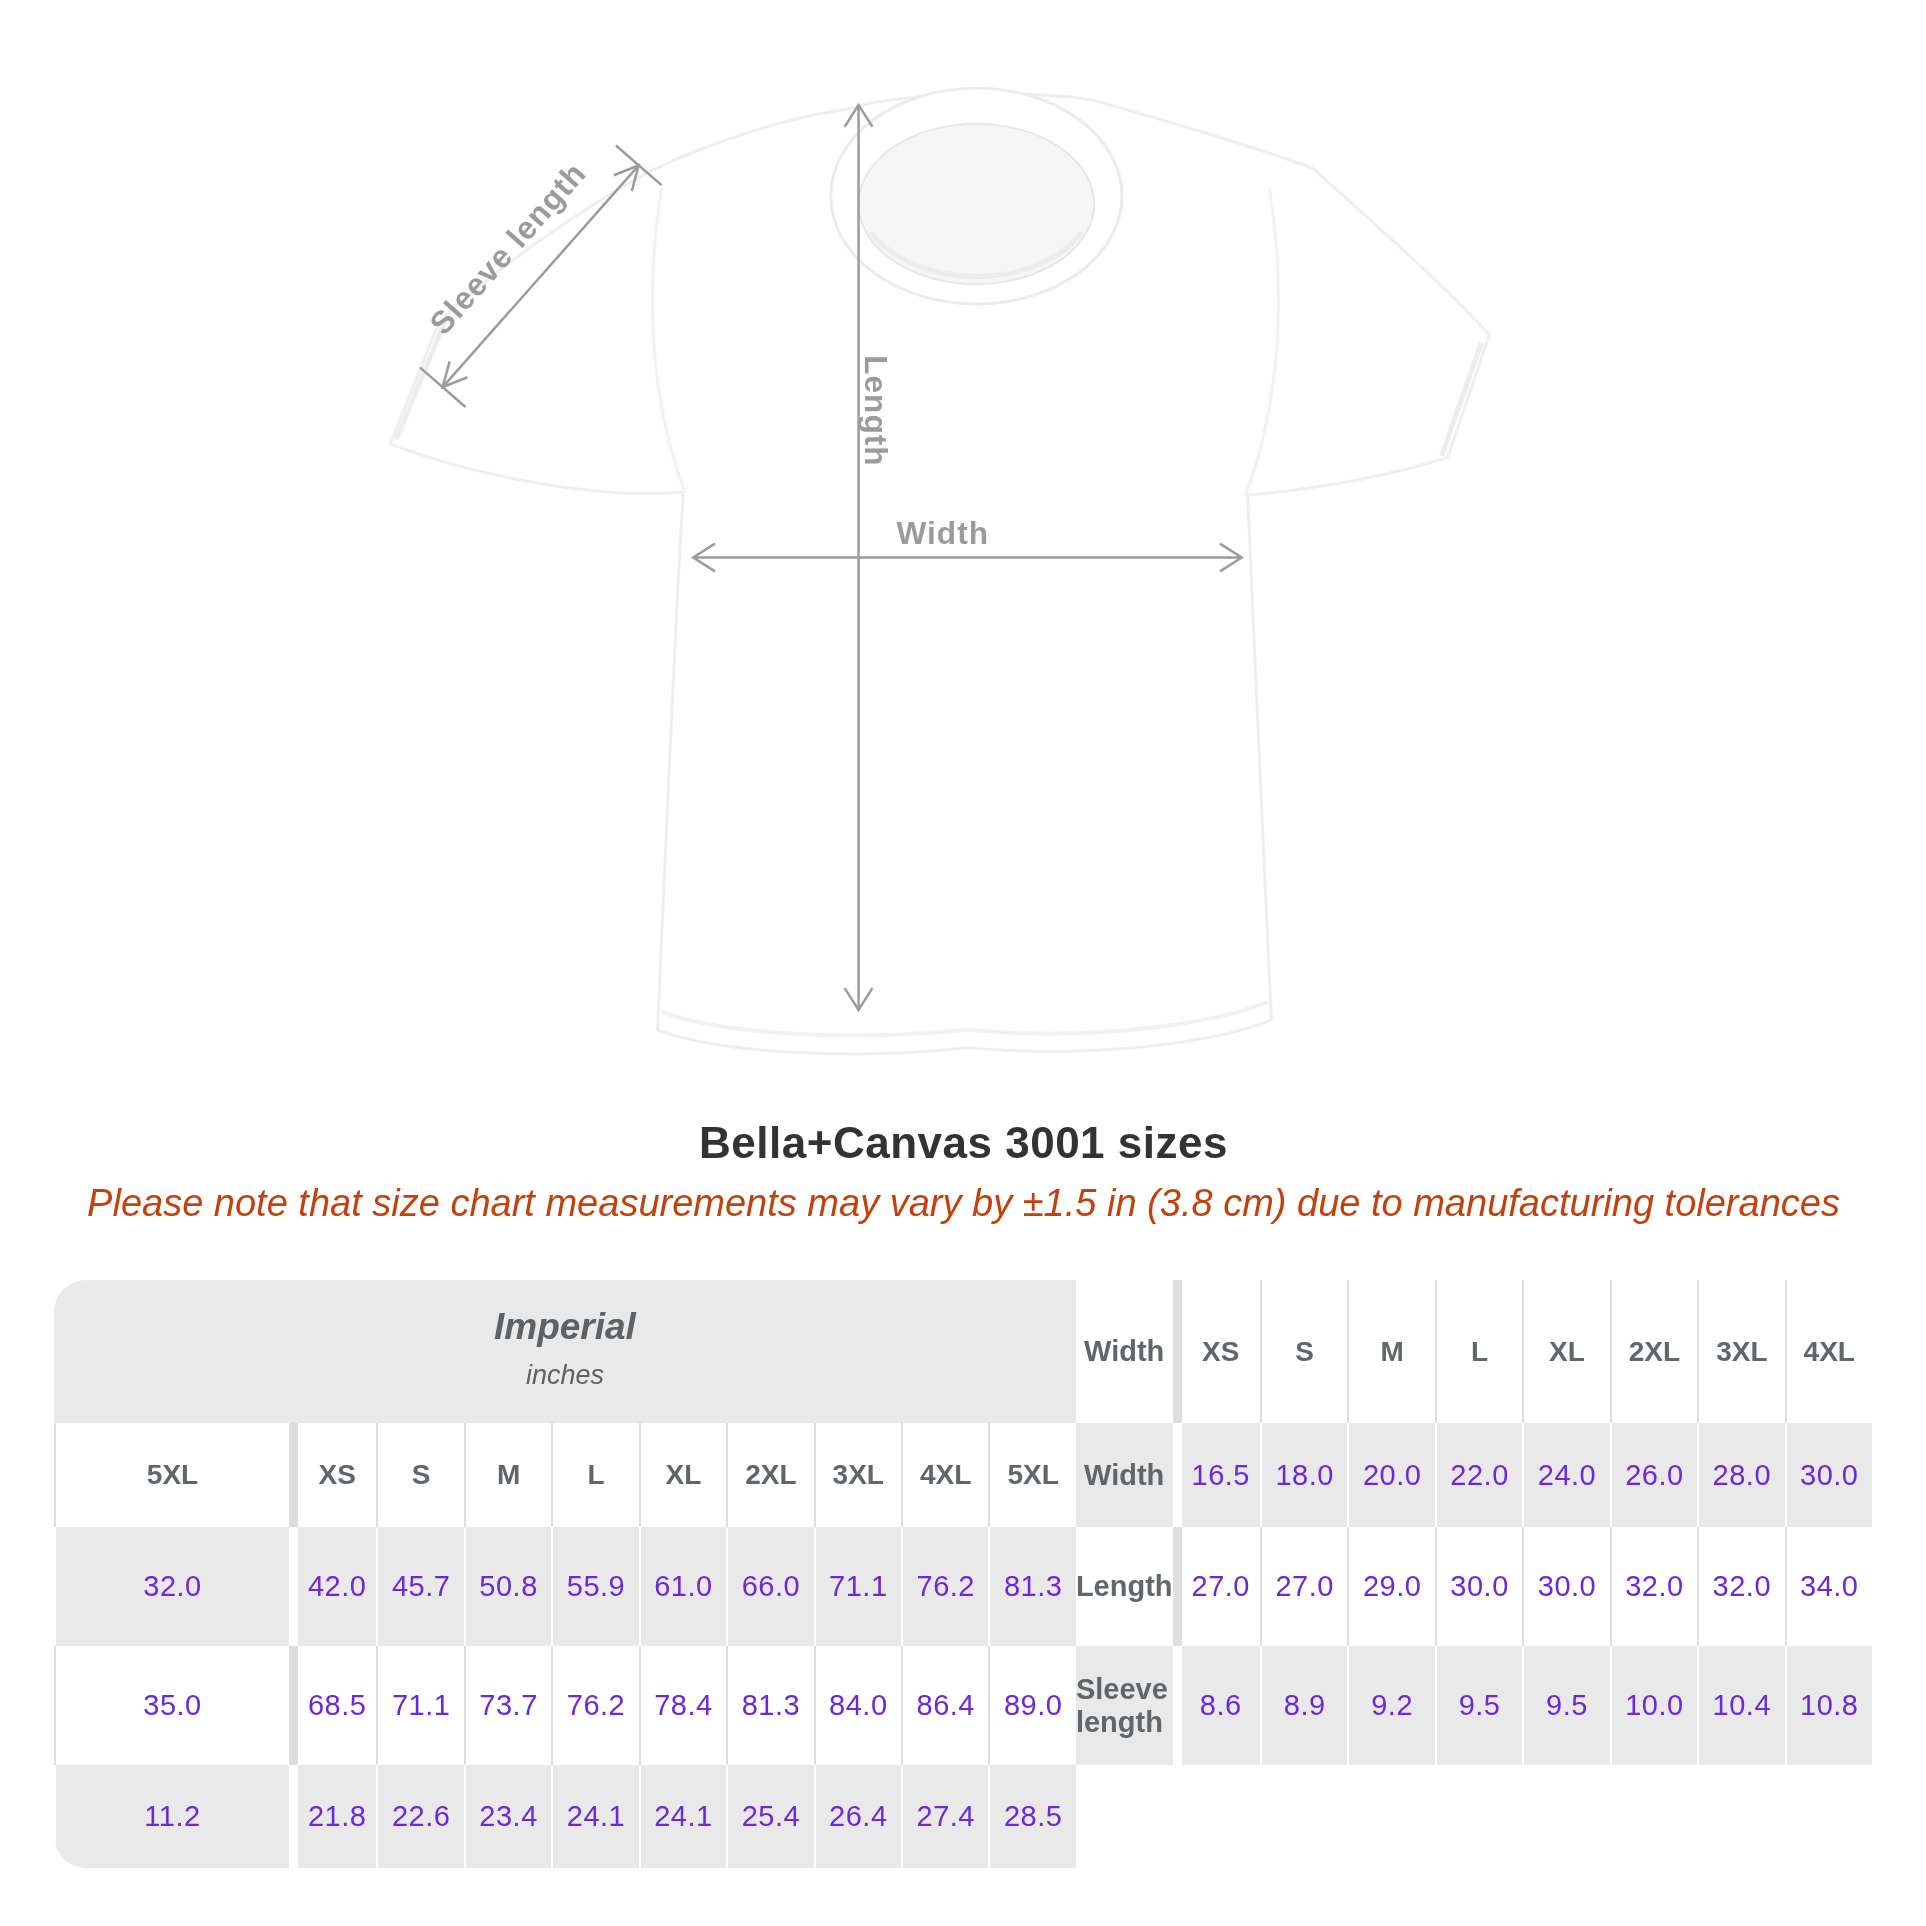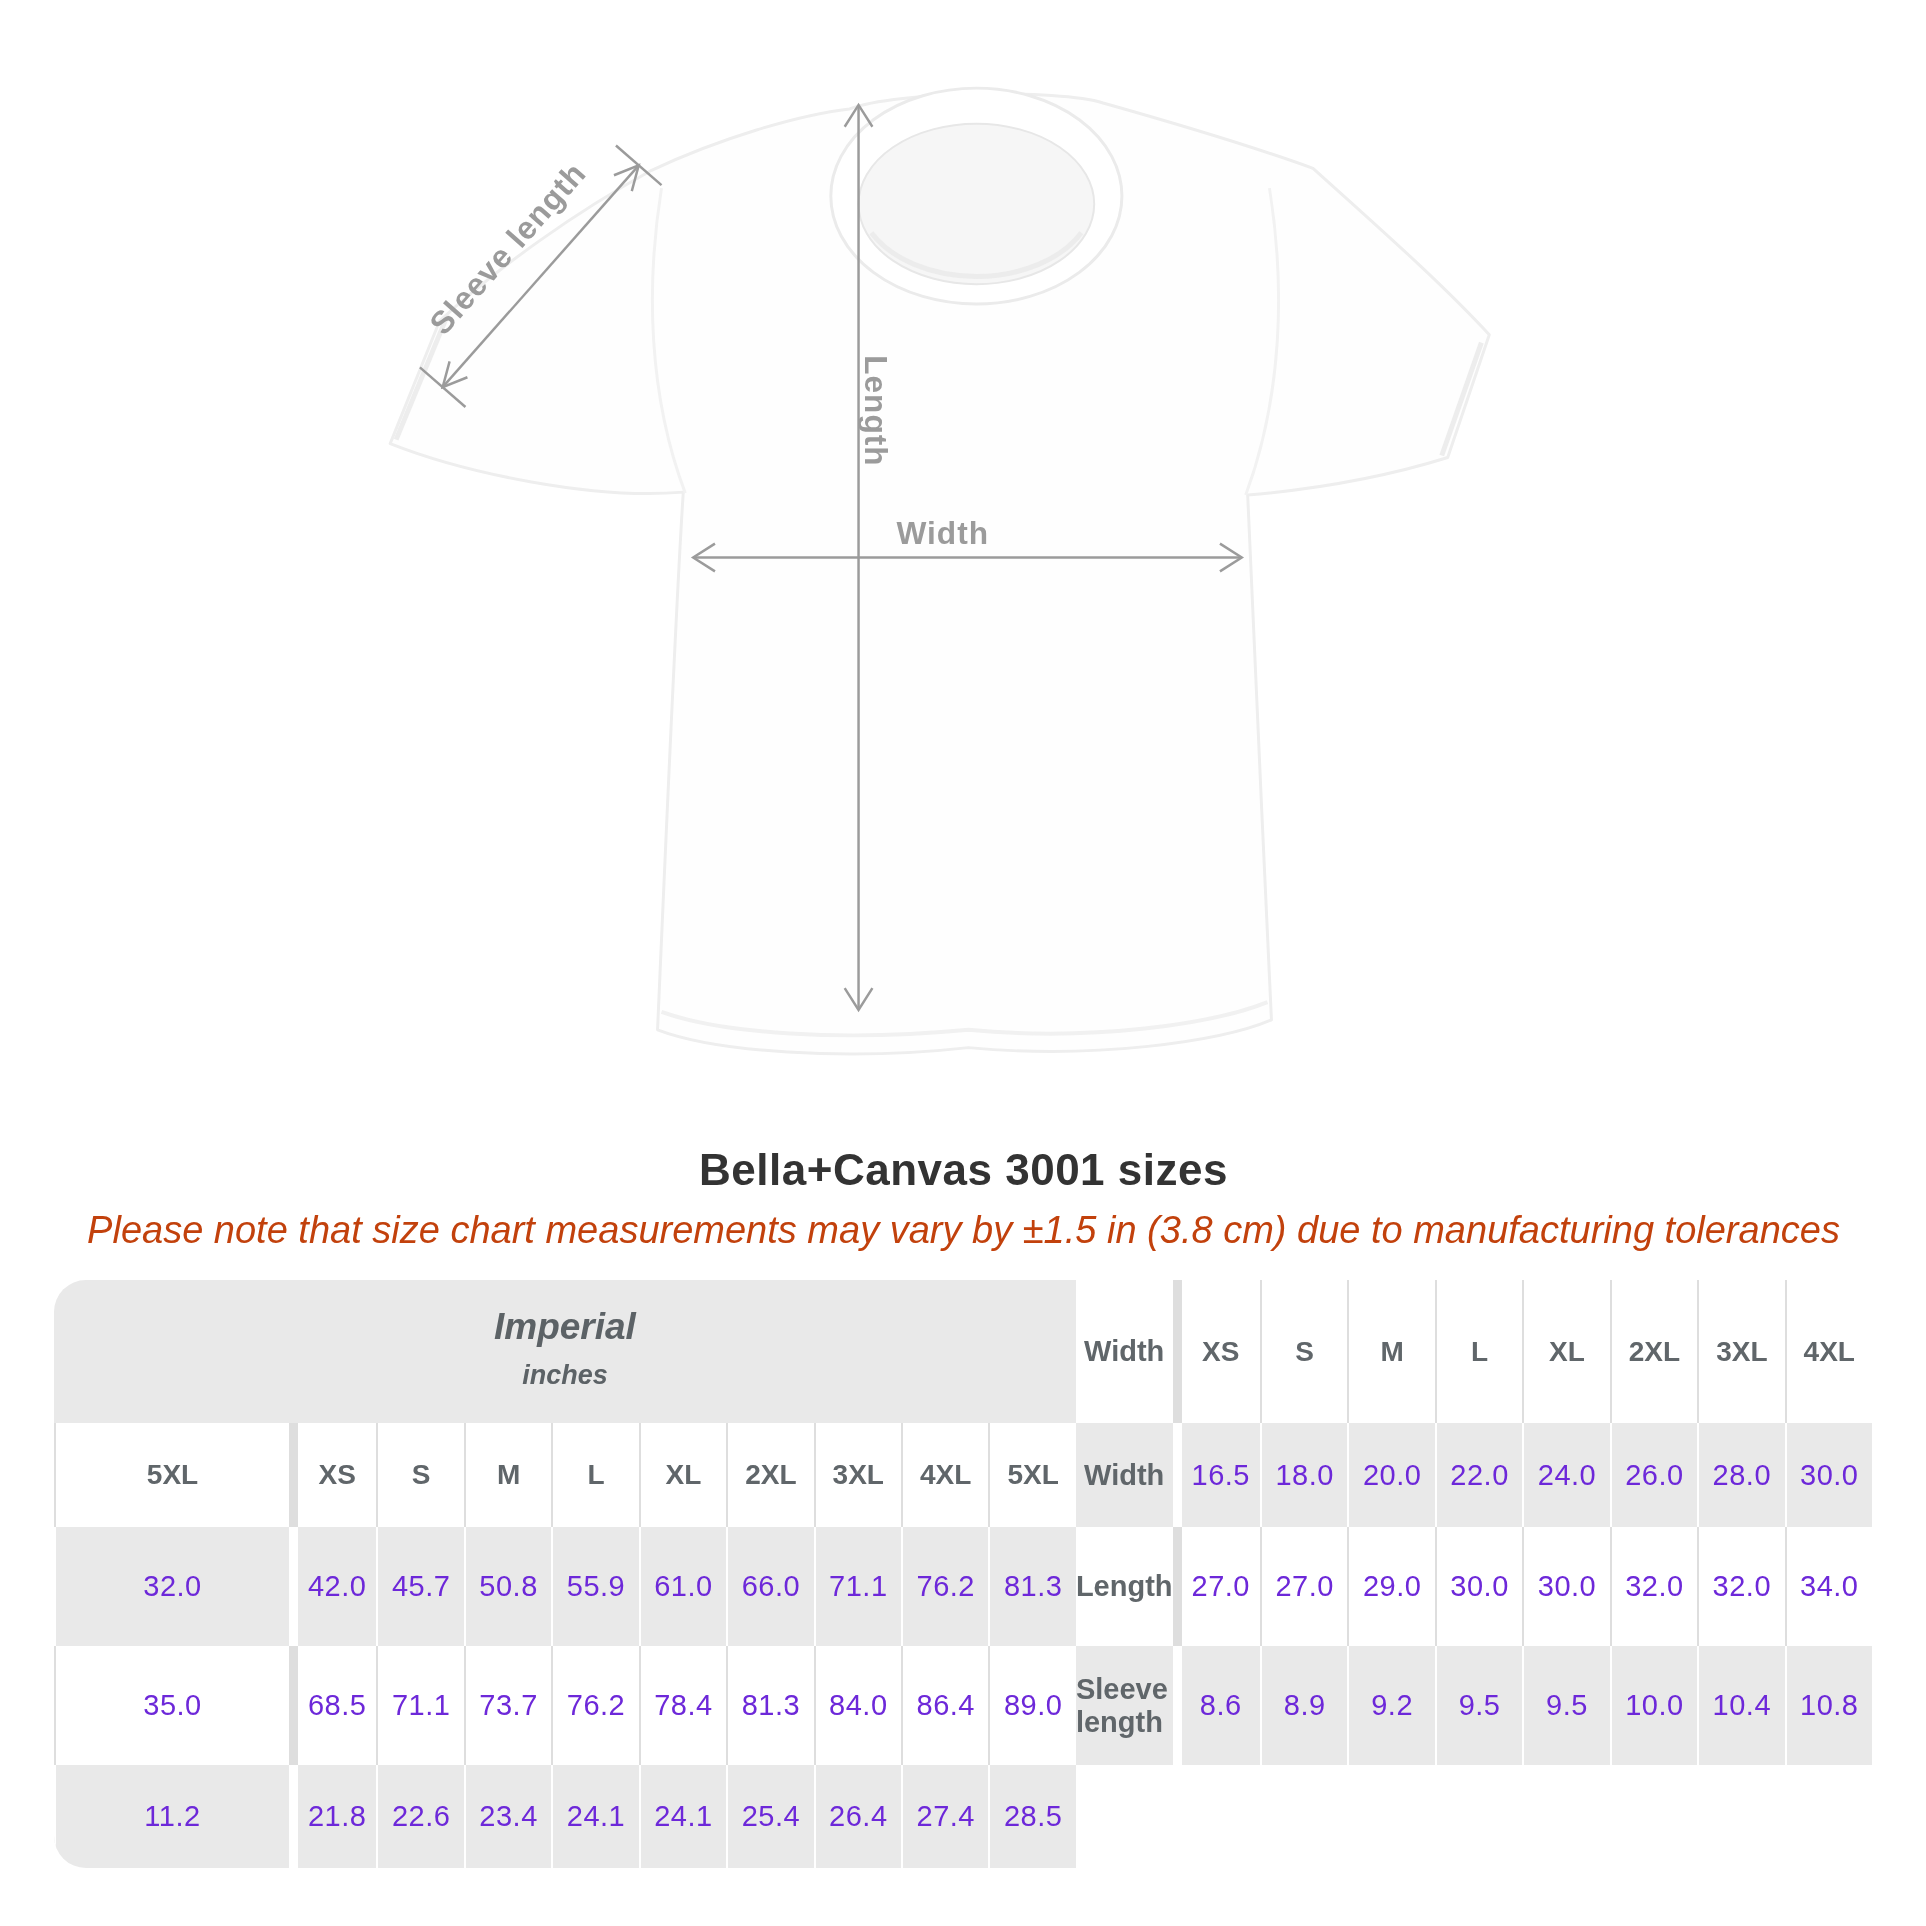--- a/index.html
+++ b/index.html
@@ -8,21 +8,21 @@
     position: relative;
     width: 1927px;
     height: 1927px;
     background: #ffffff;
     font-family: "Liberation Sans", sans-serif;
     overflow: hidden;
   }
   .diagram { position: absolute; top: 0; left: 0; width: 1927px; height: 1109px; }
   .diagram svg { display: block; width: 100%; height: 100%; }
 
-  .title-block { position: absolute; top: 1145px; left: 0; width: 1927px; text-align: center; }
+  .title-block { position: absolute; top: 1118px; left: 0; width: 1927px; text-align: center; }
   .chart-title { margin: 0; font-size: 44px; font-weight: bold; color: #333333; letter-spacing: 0.5px; }
   .chart-note { margin: 14px 0 0 0; font-size: 38px; font-style: italic; color: #c2410c; }
 
   .size-table {
     position: absolute;
     top: 1280px; left: 54px;
     width: 1818px;
     display: grid;
     grid-template-columns: 235px repeat(18, 1fr);
     grid-template-rows: 143px 104px 119px 119px 103px;
@@ -32,21 +32,21 @@
   .unit-header {
     background: #e9e9e9;
     display: flex; flex-direction: column;
     align-items: center; justify-content: center;
     gap: 12px;
     padding-bottom: 6px;
   }
   .unit-header.imperial { grid-column: 1 / 11; }
   .unit-header.metric   { grid-column: 11 / 20; }
   .unit-name { font-size: 37px; font-weight: bold; font-style: italic; color: #5c6266; text-align: right; }
-  .unit-sub  { font-size: 27px; font-style: italic; color: #5c6266; font-weight: bold; }
+  .unit-sub  { font-size: 27px; font-style: italic; color: #5c6266; }
 
   .cell {
     display: flex; align-items: center; justify-content: center;
     border-left: 2px solid transparent;
   }
   .r-white { background: #ffffff; border-left-color: #dedede; }
   .r-gray  { background: #e9e9e9; border-left-color: #ffffff; }
   .cell.first { border-left: none; }
   .cell.group-start { border-left-width: 9px; }
   .cell.head  { font-size: 28px; font-weight: bold; color: #60666a; }

